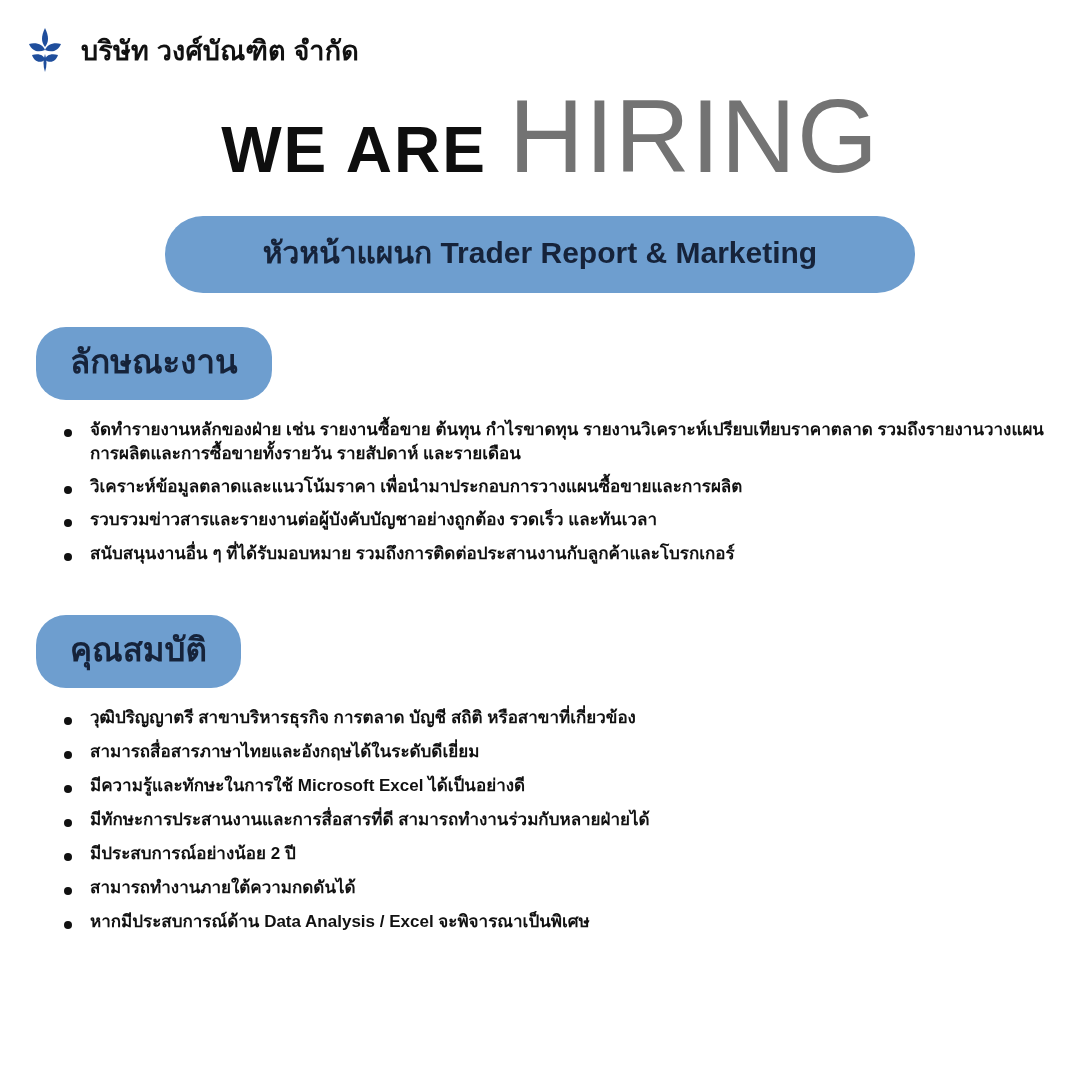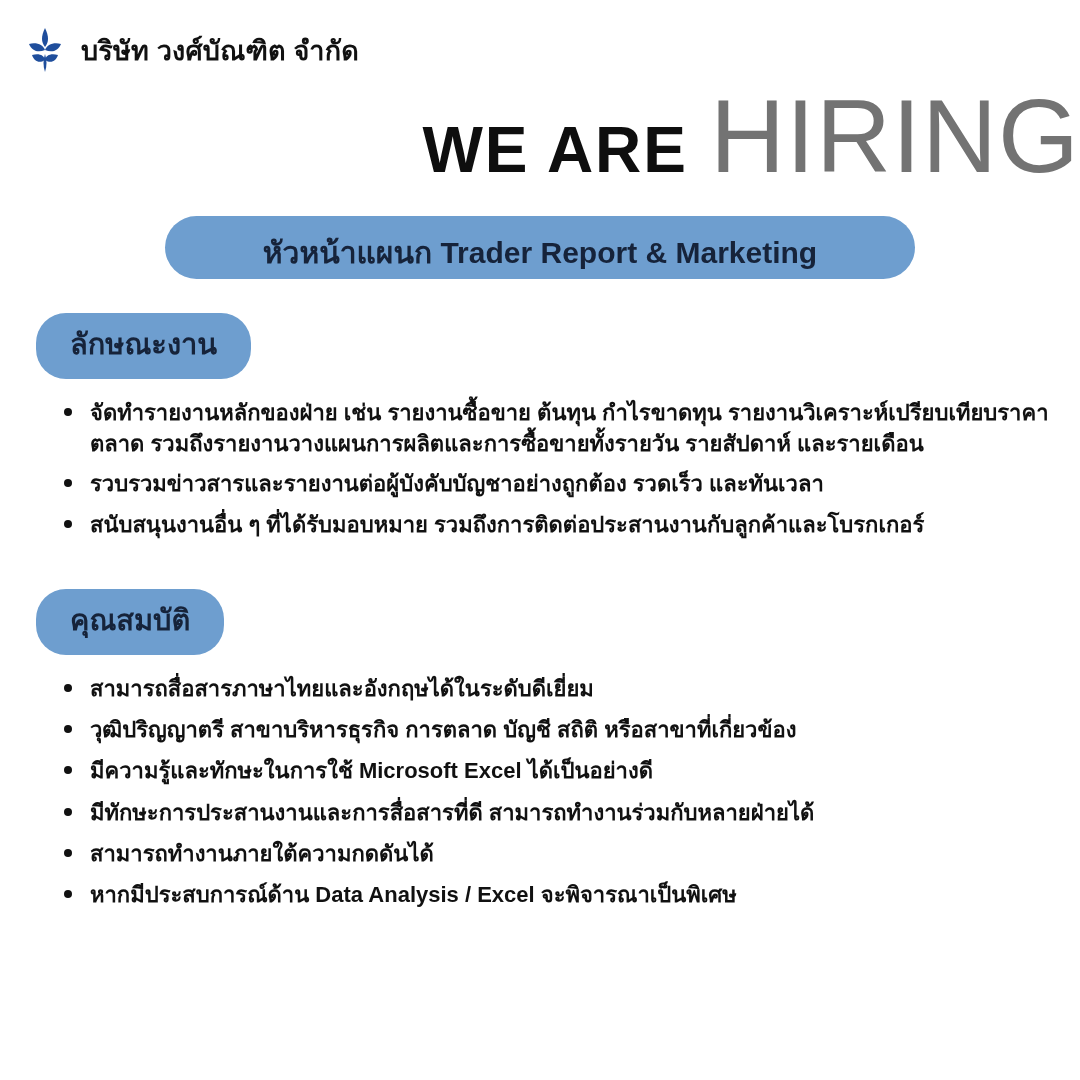--- a/index.html
+++ b/index.html
@@ -34,21 +34,21 @@
     color: #111111;
     margin-left: 10px;
     letter-spacing: 0.2px;
     white-space: nowrap;
   }
 
   
   .headline {
     display: flex;
     align-items: baseline;
-    justify-content: flex-end;
+    justify-content: center;
     margin-top: 6px;
     padding-left: 20px;
   }
   .headline .we-are {
     font-size: 64px;
     font-weight: 900;
     color: #0e0e0e;
     letter-spacing: 2px;
     line-height: 1;
   }
@@ -64,47 +64,47 @@
   
   .position-pill {
     margin: 28px auto 0 auto;
     width: 750px;
     background: #6e9ecf;
     color: #16233a;
     border-radius: 38px;
     text-align: center;
     font-size: 30px;
     font-weight: 700;
-    padding: 13px 0 3px 0;
+    padding: 13px 0 17px 0;
     box-sizing: border-box;
   }
 
   
   .section-pill {
     display: inline-block;
     background: #6e9ecf;
     color: #16233a;
     border-radius: 30px;
-    font-size: 29px;
+    font-size: 33px;
     font-weight: 700;
     padding: 8px 34px 12px 34px;
     margin-left: 36px;
   }
   .section-jobdesc { margin-top: 34px; }
   .section-qualif  { margin-top: 40px; }
 
   
   ul.bullets {
     margin: 18px 26px 0 28px;
     padding: 0 0 0 36px;
     list-style: none;
   }
   ul.bullets li {
     position: relative;
-    font-size: 22px;
+    font-size: 17px;
     font-weight: 700;
     color: #111111;
     line-height: 1.42;
     margin-bottom: 9px;
     padding-left: 26px;
   }
   ul.bullets li::before {
     content: "";
     position: absolute;
     left: 0;
@@ -145,29 +145,31 @@
   <span class="hiring">HIRING</span>
 </div>
 
 
 <div class="position-pill">หัวหน้าแผนก Trader Report &amp; Marketing</div>
 
 
 <div class="section-pill section-jobdesc">ลักษณะงาน</div>
 <ul class="bullets jobdesc-list">
   <li>จัดทำรายงานหลักของฝ่าย เช่น รายงานซื้อขาย ต้นทุน กำไรขาดทุน รายงานวิเคราะห์เปรียบเทียบราคาตลาด รวมถึงรายงานวางแผนการผลิตและการซื้อขายทั้งรายวัน รายสัปดาห์ และรายเดือน</li>
+  <li>วิเคราะห์ข้อมูลตลาดและแนวโน้มราคา เพื่อนำมาประกอบการวางแผนซื้อขายและการผลิต</li>
   <li>รวบรวมข่าวสารและรายงานต่อผู้บังคับบัญชาอย่างถูกต้อง รวดเร็ว และทันเวลา</li>
   <li>สนับสนุนงานอื่น ๆ ที่ได้รับมอบหมาย รวมถึงการติดต่อประสานงานกับลูกค้าและโบรกเกอร์</li>
 </ul>
 
 
 <div class="section-pill section-qualif">คุณสมบัติ</div>
 <ul class="bullets qualif qualif-list">
+  <li>วุฒิปริญญาตรี สาขาบริหารธุรกิจ การตลาด บัญชี สถิติ หรือสาขาที่เกี่ยวข้อง</li>
   <li>สามารถสื่อสารภาษาไทยและอังกฤษได้ในระดับดีเยี่ยม</li>
-  <li>วุฒิปริญญาตรี สาขาบริหารธุรกิจ การตลาด บัญชี สถิติ หรือสาขาที่เกี่ยวข้อง</li>
   <li>มีความรู้และทักษะในการใช้ Microsoft Excel ได้เป็นอย่างดี</li>
   <li>มีทักษะการประสานงานและการสื่อสารที่ดี สามารถทำงานร่วมกับหลายฝ่ายได้</li>
+  <li>มีประสบการณ์อย่างน้อย 2 ปี</li>
   <li>สามารถทำงานภายใต้ความกดดันได้</li>
   <li>หากมีประสบการณ์ด้าน Data Analysis / Excel จะพิจารณาเป็นพิเศษ</li>
 </ul>
 
 
 
 
 </body></html>

